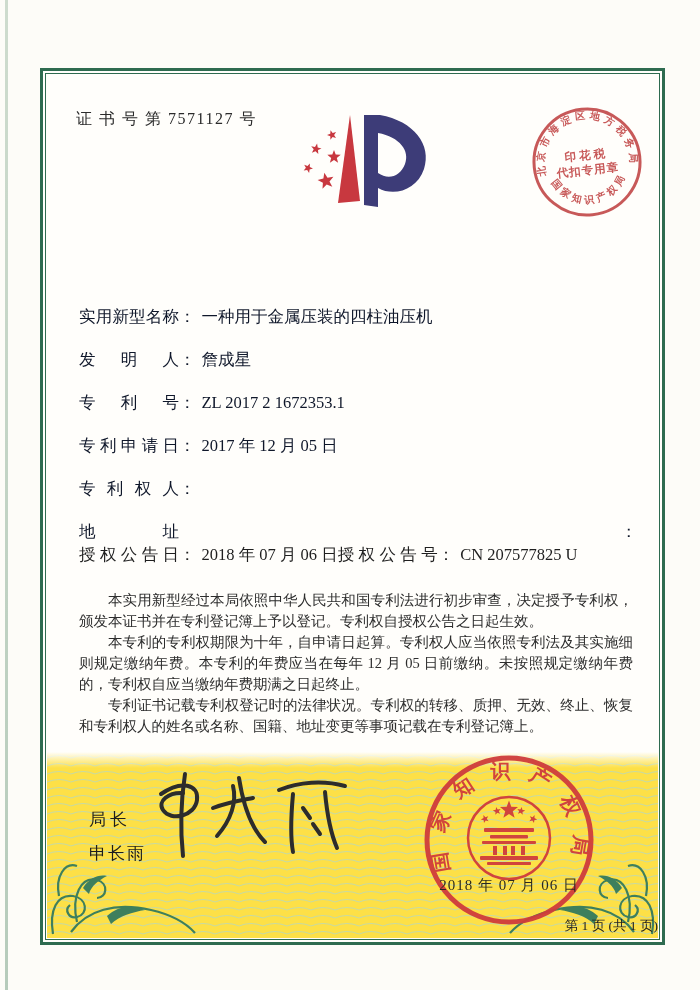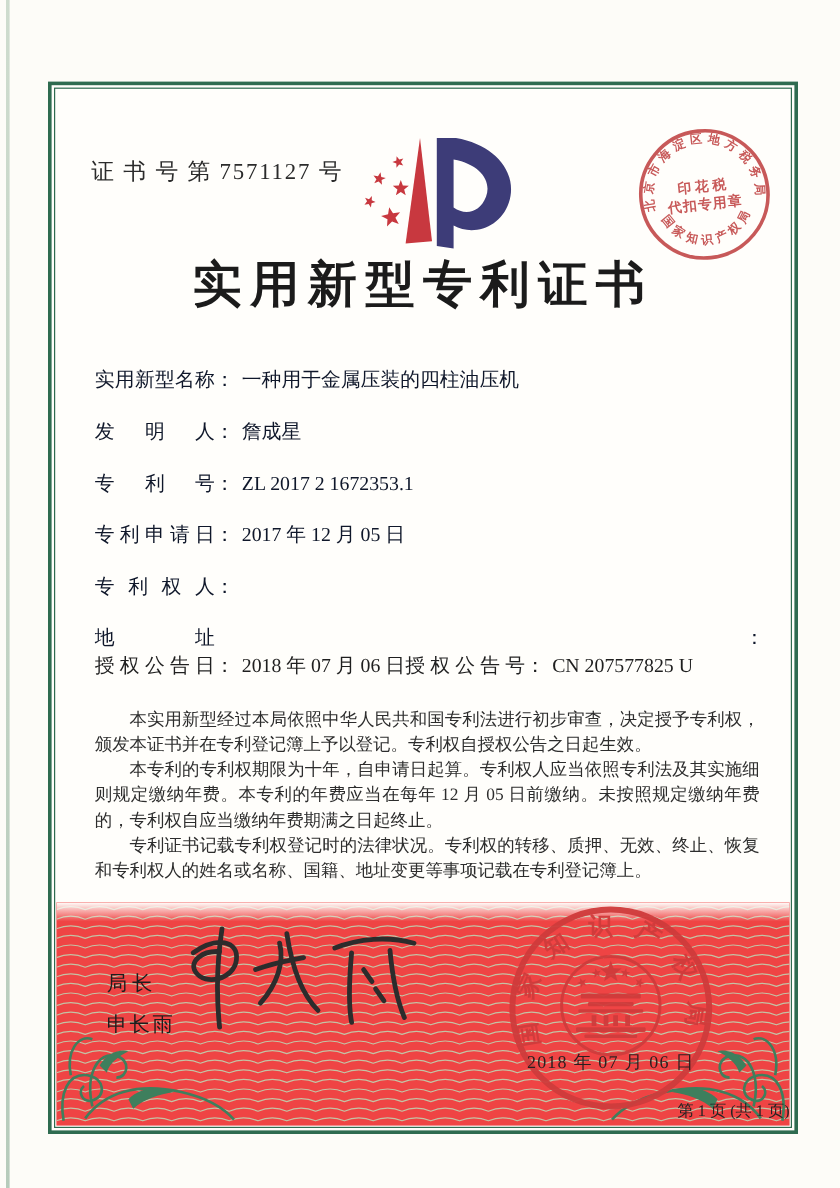--- a/index.html
+++ b/index.html
@@ -9,22 +9,22 @@
     font-family:"Liberation Serif","DejaVu Serif",serif;
     color:#222;
   }
   .scan-edge{position:absolute;left:5px;top:0;width:3px;height:100%;
     background:linear-gradient(#9fbba4,#6f9a7e);opacity:.5;}
   .frame{position:absolute;left:40px;top:68px;width:619px;height:871px;
     border:3px solid #2e6b50;background:#fffefb;}
   .frame::before{content:"";position:absolute;inset:2px;
     border:1px solid #2e6b50;pointer-events:none;z-index:6;}
 
-  .cert-number{position:absolute;left:33px;top:38px;font-size:19px;
-    letter-spacing:1.5px;color:#2b2b2b;margin-top:21px;}
+  .cert-number{position:absolute;left:33px;top:38px;font-size:16px;
+    letter-spacing:1.5px;color:#2b2b2b;}
   .logo{position:absolute;left:245px;top:40px;}
   .tax-stamp{position:absolute;left:479px;top:26px;opacity:.9;}
   .title{position:absolute;left:0;right:0;top:139px;text-align:center;
     font-size:41px;font-weight:bold;letter-spacing:7px;color:#1b1b1b;}
 
   .fields{position:absolute;left:36px;top:236px;width:558px;}
   .field-row{display:flex;font-size:16.5px;line-height:20px;
     margin-bottom:23px;color:#0f172a;}
   .field-row.tight{margin-bottom:3px;justify-content:space-between;}
   .f-label{display:inline-block;width:100px;text-align:justify;
@@ -33,21 +33,21 @@
   .f-value{margin-left:6px;max-width:420px;}
   .grant-row{display:flex;justify-content:flex-start;font-size:16.5px;
     line-height:20px;color:#1f1f1f;}
   .pair{display:flex;}
 
   .body-text{position:absolute;left:36px;top:519px;width:554px;
     font-size:14.5px;line-height:21px;color:#2d2d2d;text-align:justify;}
   .body-text p{margin:0;text-indent:2em;}
 
   .band{position:absolute;left:4px;right:4px;bottom:4px;height:186px;
-    background:#ef4444;overflow:hidden;z-index:1;margin-top:19px;}
+    background:#fde047;overflow:hidden;z-index:1;margin-top:19px;}
   .band::before{content:"";position:absolute;left:0;right:0;top:0;height:16px;
     background:linear-gradient(#fffefb,rgba(255,255,255,0));z-index:2;}
   .waves{position:absolute;inset:0;}
   .flourish{position:absolute;bottom:0;width:150px;height:100px;z-index:3;}
   .flourish.left{left:0;}
   .flourish.right{right:0;transform:scaleX(-1);}
 
   .sig-title{position:absolute;left:42px;top:56px;font-size:17px;
     letter-spacing:4px;color:#1d1d1d;z-index:4;}
   .sig-name{position:absolute;left:42px;top:90px;font-size:17px;
@@ -93,21 +93,20 @@
         <textPath href="#taxTop" startOffset="50%" text-anchor="middle">北京市海淀区地方税务局</textPath>
       </text>
       <text class="stamp-text" font-size="10" letter-spacing="3.5">
         <textPath href="#taxBot" startOffset="50%" text-anchor="middle">国家知识产权局</textPath>
       </text>
       <text class="stamp-text" x="65" y="62" font-size="11.5" text-anchor="middle" letter-spacing="3">印花税</text>
       <text class="stamp-text" x="65" y="77" font-size="11.5" text-anchor="middle" letter-spacing="1">代扣专用章</text>
     </g>
   </svg>
 
-  <div class="title">实用新型专利证书</div>
 
   <div class="fields">
     <div class="field-row">
       <span class="f-label">实用新型名称</span>
         <span class="f-colon">：</span>
       <span class="f-value">一种用于金属压装的四柱油压机</span>
     </div>
     <div class="field-row">
       <span class="f-label">发明人</span>
         <span class="f-colon">：</span>

